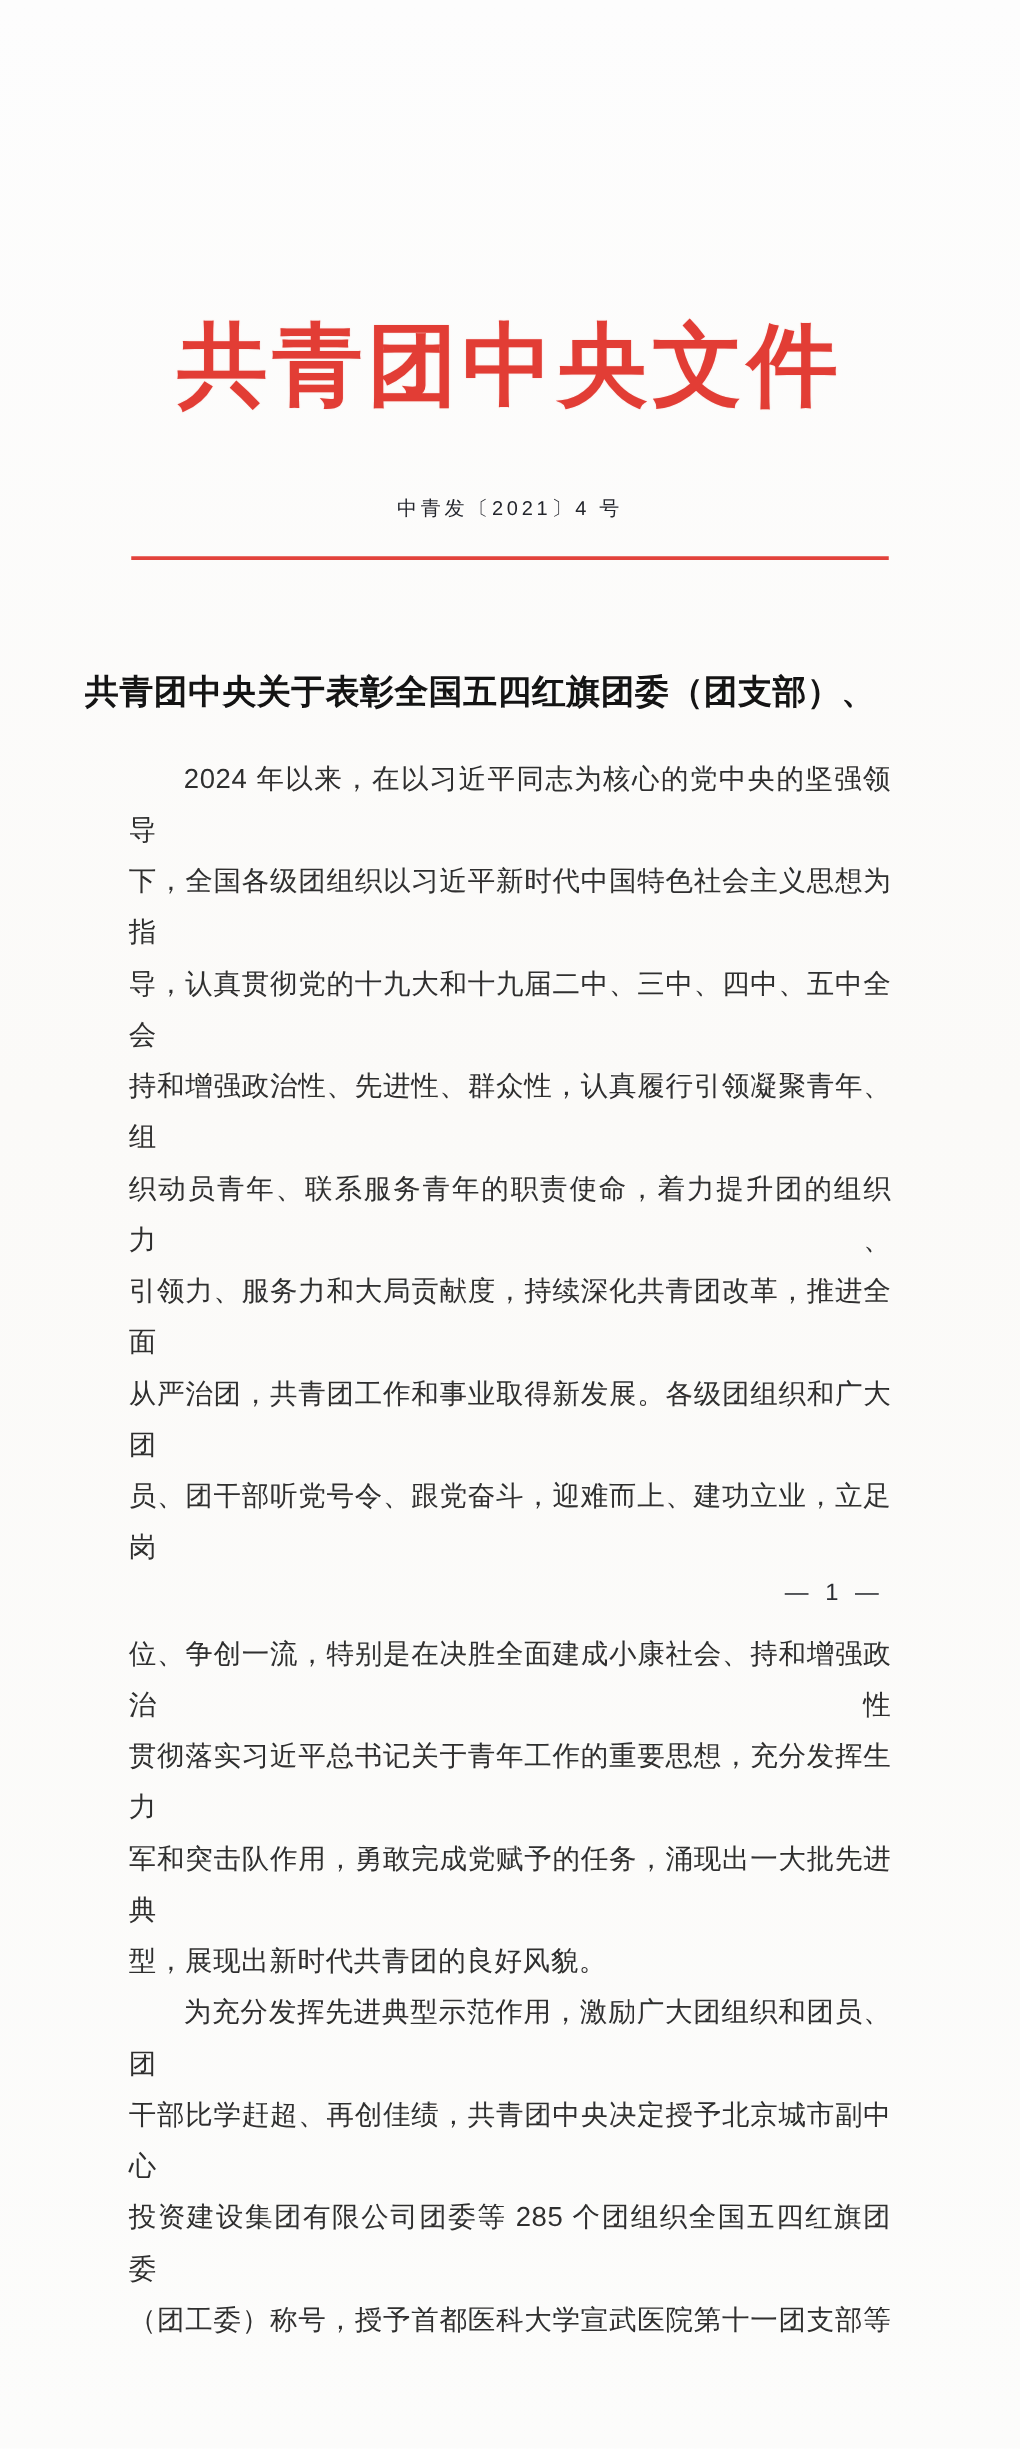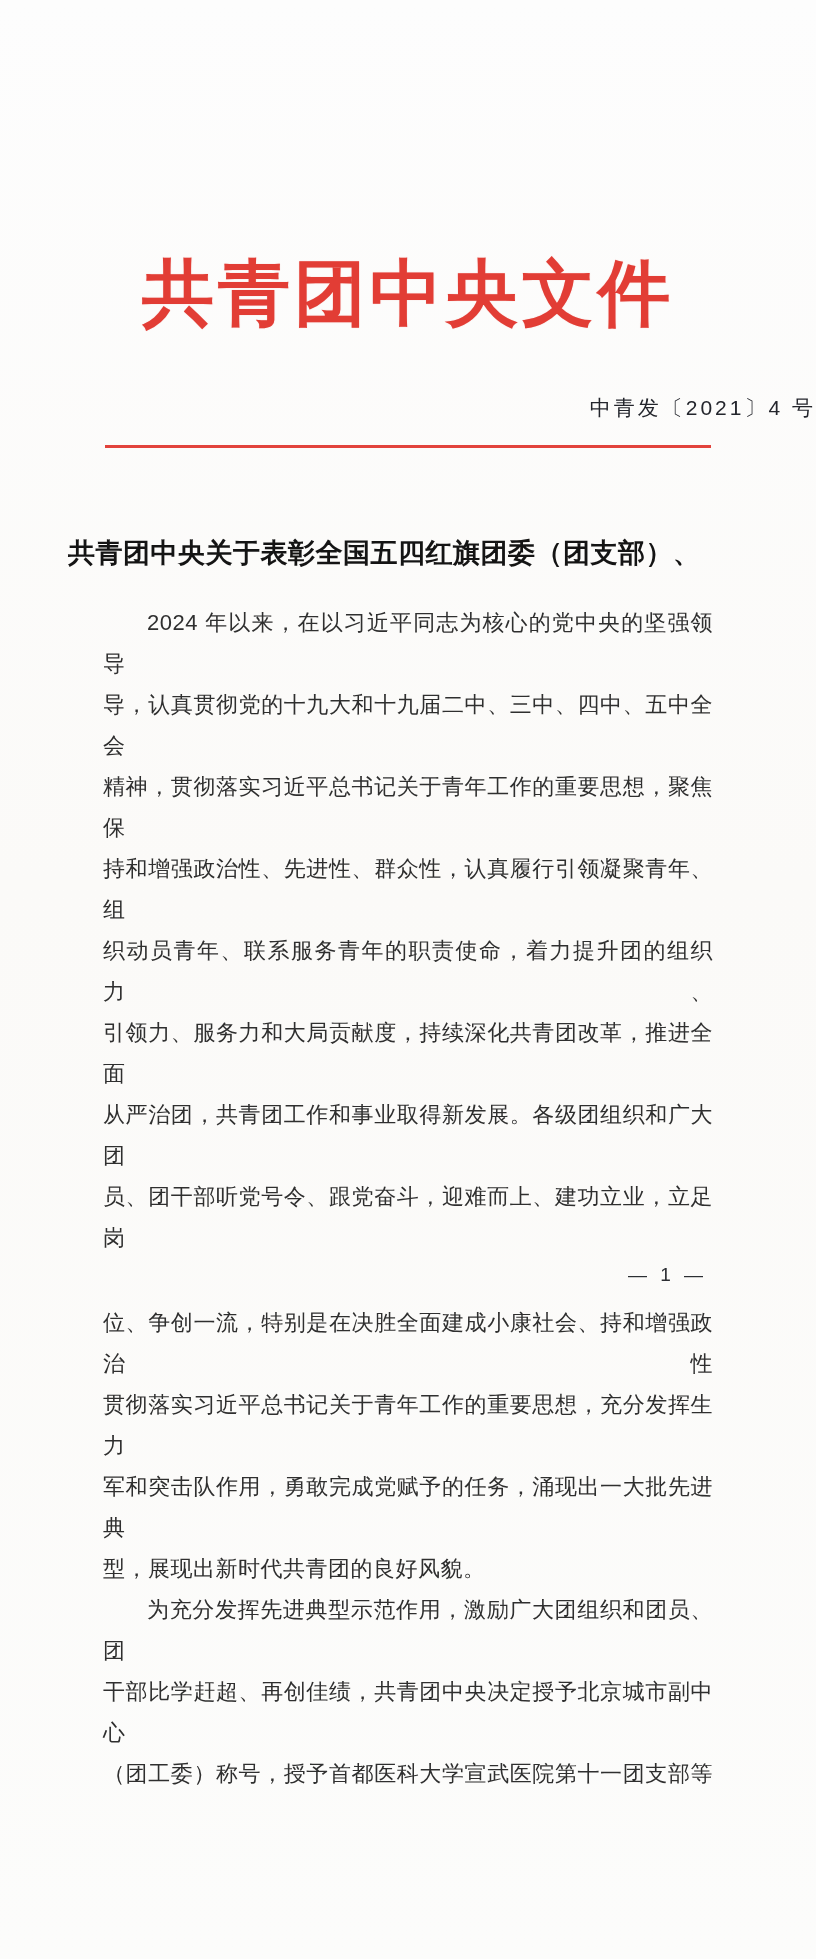--- a/index.html
+++ b/index.html
@@ -25,22 +25,22 @@
     font-weight: bold;
     letter-spacing: 4px;
     color: #e23d35;
     text-shadow: 0 0 1px rgba(226, 61, 53, 0.35);
     white-space: nowrap;
   }
   .doc-number {
     margin-top: 55px;
     height: 30px;
     line-height: 30px;
-    text-align: right;
-    font-size: 21px;
+    text-align: center;
+    font-size: 16px;
     letter-spacing: 3px;
     color: #23252c;
   }
   .red-rule {
     display: block;
     width: 606px;
     height: 3px;
     margin: 22px auto 0 auto;
     border: none;
     background: #e2433c;
@@ -95,33 +95,34 @@
 
   <hr class="red-rule">
 
   <div class="doc-title">
     <div class="title-line">共青团中央关于表彰全国五四红旗团委（团支部）、</div>
   </div>
 
   <div class="body-wrap">
     <div id="page1-body">
         <div class="line indent">2024 年以来，在以习近平同志为核心的党中央的坚强领导</div>
+        <div class="line">下，全国各级团组织以习近平新时代中国特色社会主义思想为指</div>
         <div class="line">导，认真贯彻党的十九大和十九届二中、三中、四中、五中全会</div>
-        <div class="line">精神，贯彻落实习近平总书记关于青年工作的重要思想，聚焦保</div>
         <div class="line">持和增强政治性、先进性、群众性，认真履行引领凝聚青年、组</div>
         <div class="line">织动员青年、联系服务青年的职责使命，着力提升团的组织力、</div>
         <div class="line">引领力、服务力和大局贡献度，持续深化共青团改革，推进全面</div>
         <div class="line">从严治团，共青团工作和事业取得新发展。各级团组织和广大团</div>
         <div class="line">员、团干部听党号令、跟党奋斗，迎难而上、建功立业，立足岗</div>
       </div>
     <div class="page-num">— 1 —</div>
     <div id="page2-body">
         <div class="line">位、争创一流，特别是在决胜全面建成小康社会、持和增强政治性</div>
         <div class="line">贯彻落实习近平总书记关于青年工作的重要思想，充分发挥生力</div>
         <div class="line">军和突击队作用，勇敢完成党赋予的任务，涌现出一大批先进典</div>
         <div class="line end">型，展现出新时代共青团的良好风貌。</div>
         <div class="line indent">为充分发挥先进典型示范作用，激励广大团组织和团员、团</div>
         <div class="line">干部比学赶超、再创佳绩，共青团中央决定授予北京城市副中心</div>
+        <div class="line">投资建设集团有限公司团委等 285 个团组织全国五四红旗团委</div>
         <div class="line">（团工委）称号，授予首都医科大学宣武医院第十一团支部等</div>
       </div>
   </div>
 
 </div>
 
 </body></html>

